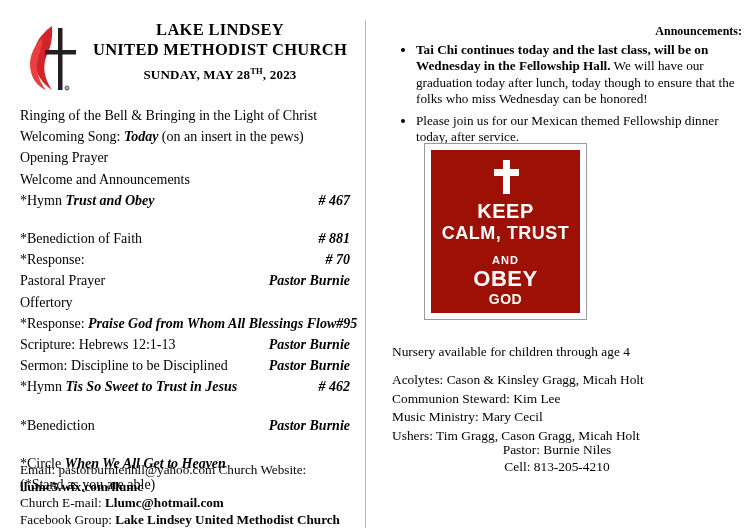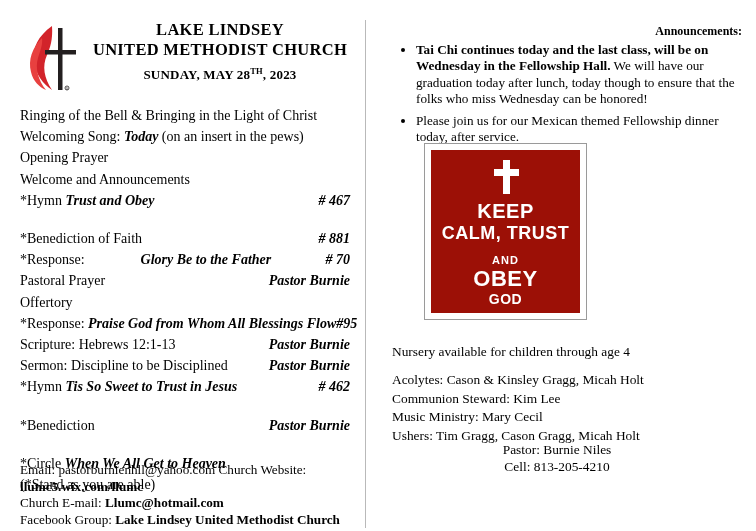--- a/index.html
+++ b/index.html
@@ -287,21 +287,20 @@
           <span class="svc-spacer"></span>
           <span class="svc-right"># 467</span>
         </div>
         <div class="svc-row gap-before">
           <span class="svc-main">*Benediction of Faith</span>
           <span class="svc-spacer"></span>
           <span class="svc-right"># 881</span>
         </div>
         <div class="svc-row">
           <span class="svc-main">*Response:</span>
-          <span class="svc-center">Glory Be to the Father</span>
           <span class="svc-spacer"></span>
           <span class="svc-right"># 70</span>
         </div>
         <div class="svc-row">
           <span class="svc-main">Pastoral Prayer</span>
           <span class="svc-spacer"></span>
           <span class="svc-right">Pastor Burnie</span>
         </div>
         <div class="svc-row">
           <span class="svc-main">Offertory</span>

